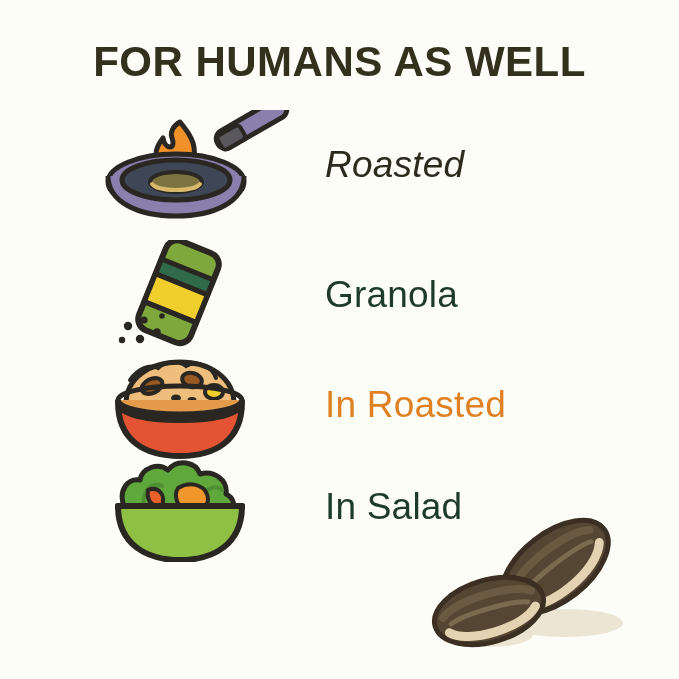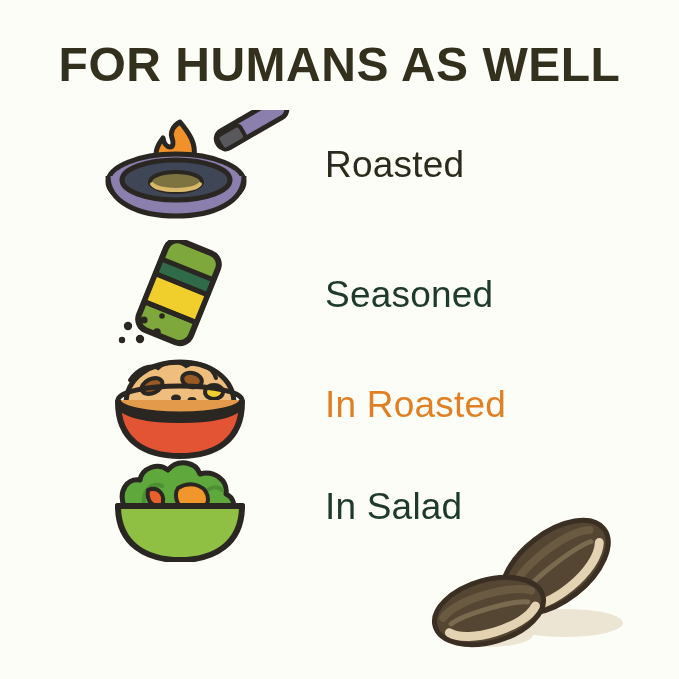--- a/index.html
+++ b/index.html
@@ -22,21 +22,21 @@
     background: #FDFDF7;
   }
 
   
   .title {
     position: absolute;
     left: 0;
     top: 40px;
     width: 679px;
     text-align: center;
-    font-size: 48px;
+    font-size: 42px;
     font-weight: 700;
     letter-spacing: 0.5px;
     color: #33301E;
     font-family: "Liberation Sans", sans-serif;
     line-height: 1.05;
     white-space: nowrap;
   }
 
   
   .row {
@@ -65,21 +65,21 @@
     top: 0;
     height: 110px;
     display: flex;
     align-items: center;
     font-size: 37px;
     font-weight: 400;
     letter-spacing: 0.2px;
     font-family: "Liberation Sans", sans-serif;
     white-space: nowrap;
   }
-  #label-roasted  { color: #2B2A1C; }
+  #label-roasted  { color: #2B2A1C; font-style: italic; }
   #label-seasoned { color: #1D3A2B; }
   #label-granola  { color: #DE8023; }
   #label-salad    { color: #1D3A2B; }
 
   
   .seeds {
     position: absolute;
     left: 415px;
     top: 505px;
     width: 250px;
@@ -136,21 +136,21 @@
         <g fill="#2A2722">
           <circle cx="28" cy="86" r="4.2"></circle>
           <circle cx="44" cy="80" r="3.6"></circle>
           <circle cx="40" cy="99" r="4.2"></circle>
           <circle cx="57" cy="92" r="3.8"></circle>
           <circle cx="22" cy="100" r="3.2"></circle>
           <circle cx="62" cy="76" r="2.8"></circle>
         </g>
       </svg>
     </div>
-    <div class="row-label" id="label-seasoned">Seasoned</div>
+    <div class="row-label" id="label-seasoned">Granola</div>
   </div>
 
   <div class="row" id="row-granola">
     <div class="row-icon">
       <svg width="200" height="110" viewBox="0 0 200 110" xmlns="http://www.w3.org/2000/svg">
 
         <path d="M26 54 C 26 28, 50 12, 80 12 C 110 12, 134 28, 134 54 Z" fill="#EFBE7C" stroke="#2A2722" stroke-width="5" stroke-linejoin="round"></path>
         <path d="M30 30 C 38 18, 50 14, 58 18 C 64 12, 78 10, 86 16
                  C 96 10, 112 16, 116 28" fill="none" stroke="#2A2722" stroke-width="4" stroke-linecap="round"></path>
 

